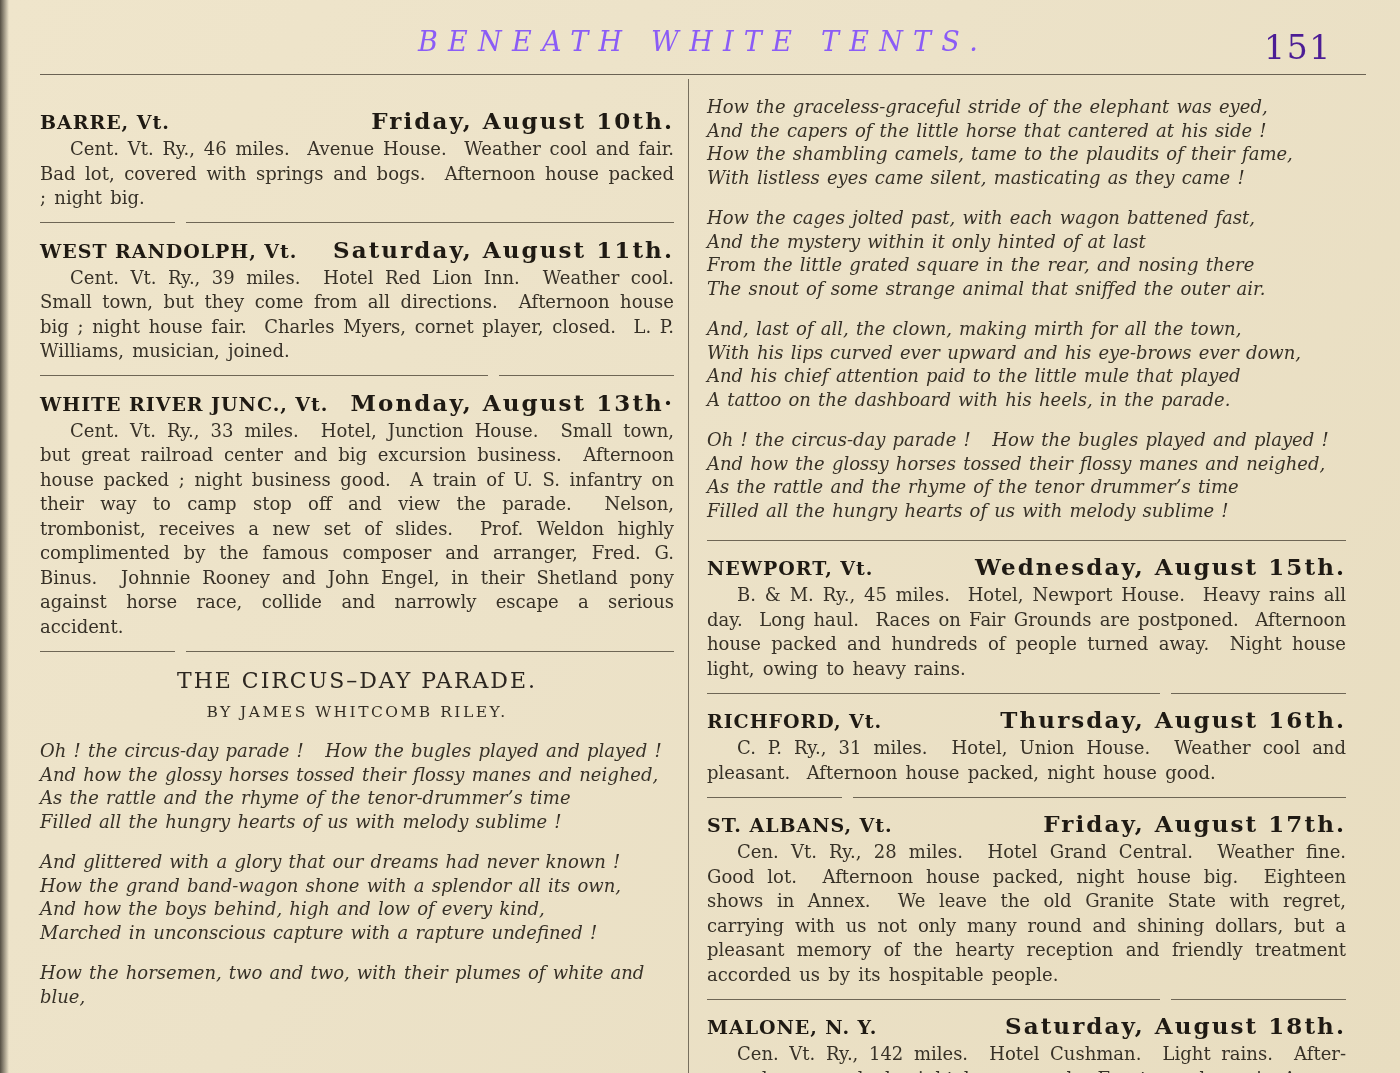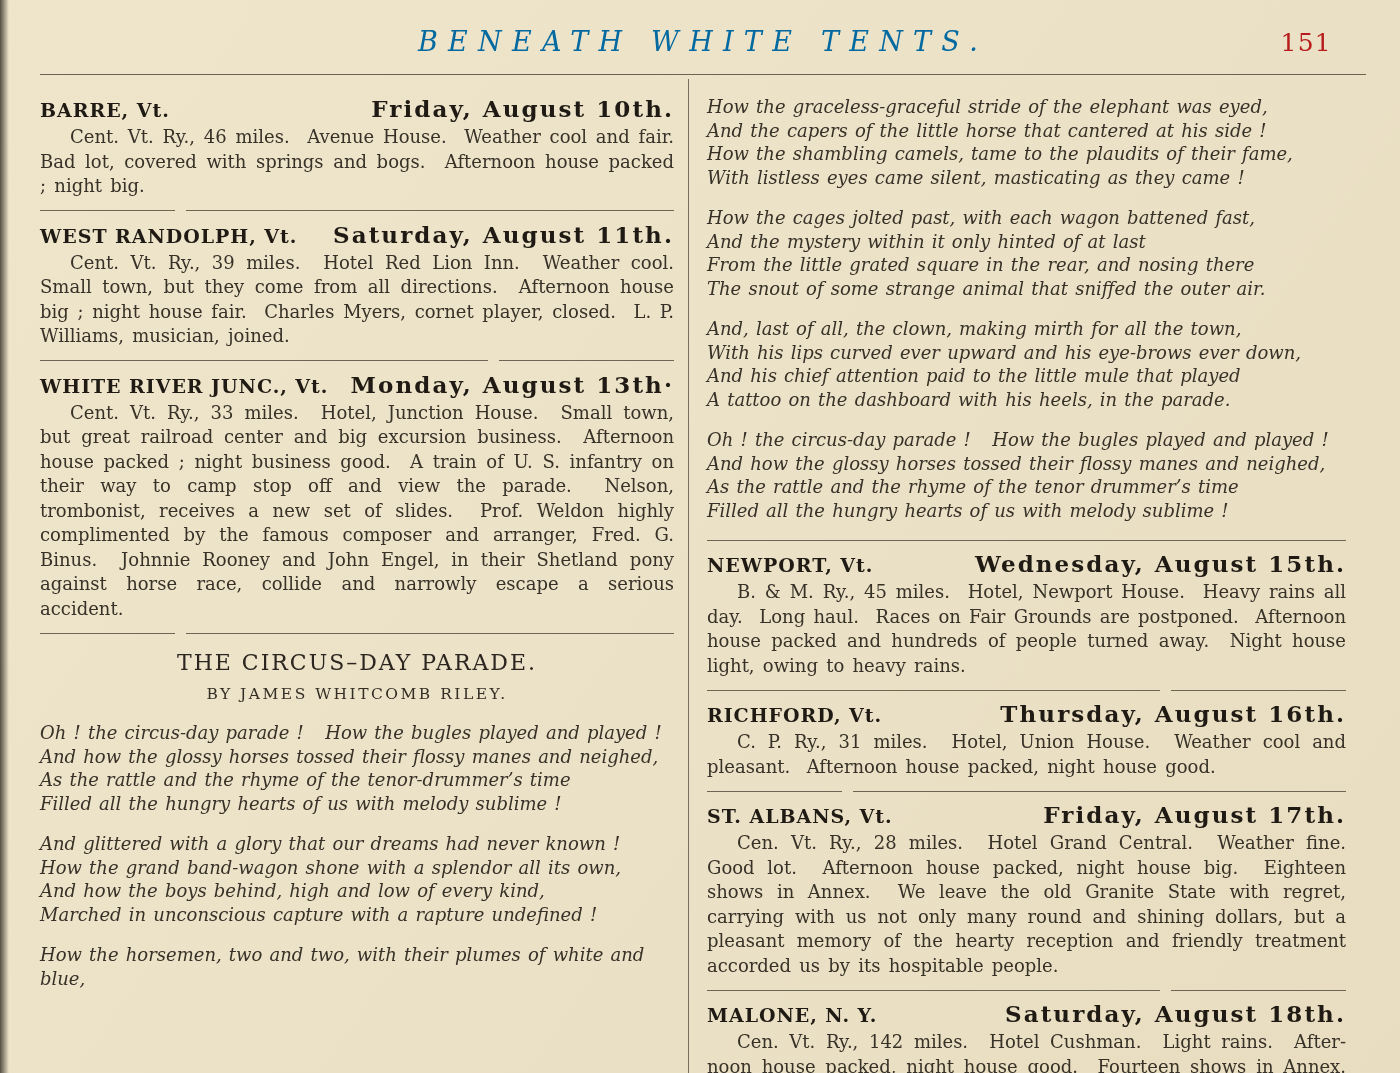--- a/index.html
+++ b/index.html
@@ -9,32 +9,32 @@
     font-family:"DejaVu Serif","Liberation Serif",serif;
     color:#373127;
   }
   .scan-edge{position:absolute;left:0;top:0;width:9px;height:100%;
     background:linear-gradient(90deg,rgba(58,53,44,.85),rgba(58,53,44,0));}
   .page{padding:18px 32px 0 38px;position:relative;}
   
   .masthead{position:relative;height:52px;}
   .book-title{
     position:absolute;left:0;right:0;top:8px;text-align:center;
-    font-style:italic;font-size:27px;letter-spacing:.38em;color:#0369a1;
+    font-style:italic;font-size:27px;letter-spacing:.38em;color:#8b5cf6;
     font-weight:500;
   }
-  .folio{position:absolute;right:36px;top:10px;font-size:25px;color:#b91c1c;letter-spacing:.05em;}
+  .folio{position:absolute;right:36px;top:10px;font-size:33px;color:#4c1d95;letter-spacing:.05em;}
   .head-rule{border:0;border-top:1.6px solid #6a6253;margin:4px 2px 0 2px;}
   
   .columns{display:flex;margin-top:4px;}
   .col{box-sizing:border-box;}
   .col-left{width:650px;padding:16px 14px 0 2px;}
   .col-right{flex:1;border-left:1px solid #776f5e;padding:16px 22px 0 18px;}
   
-  .entry-head{display:flex;justify-content:space-between;align-items:baseline;margin:0 0 3px 0;}
+  .entry-head{display:flex;justify-content:space-between;align-items:baseline;margin:12px 0 3px 0;}
   .city{font-weight:bold;font-size:19px;letter-spacing:.05em;color:#1f1a13;}
   .date{font-weight:bold;font-size:23px;letter-spacing:.09em;color:#1f1a13;}
   .entry-body{
     margin:0;font-size:18px;line-height:24.5px;text-align:justify;
     text-indent:30px;white-space:pre-wrap;word-spacing:.14em;color:#373127;
   }
   
   .rule{display:flex;gap:11px;align-items:center;margin:11px 0 9px 0;height:2px;}
   .rule i{display:block;border-top:1.2px solid #6e6655;height:0;}
   .rule.gl i.s1{width:135px;}  .rule.gl i.s2{flex:1;}

